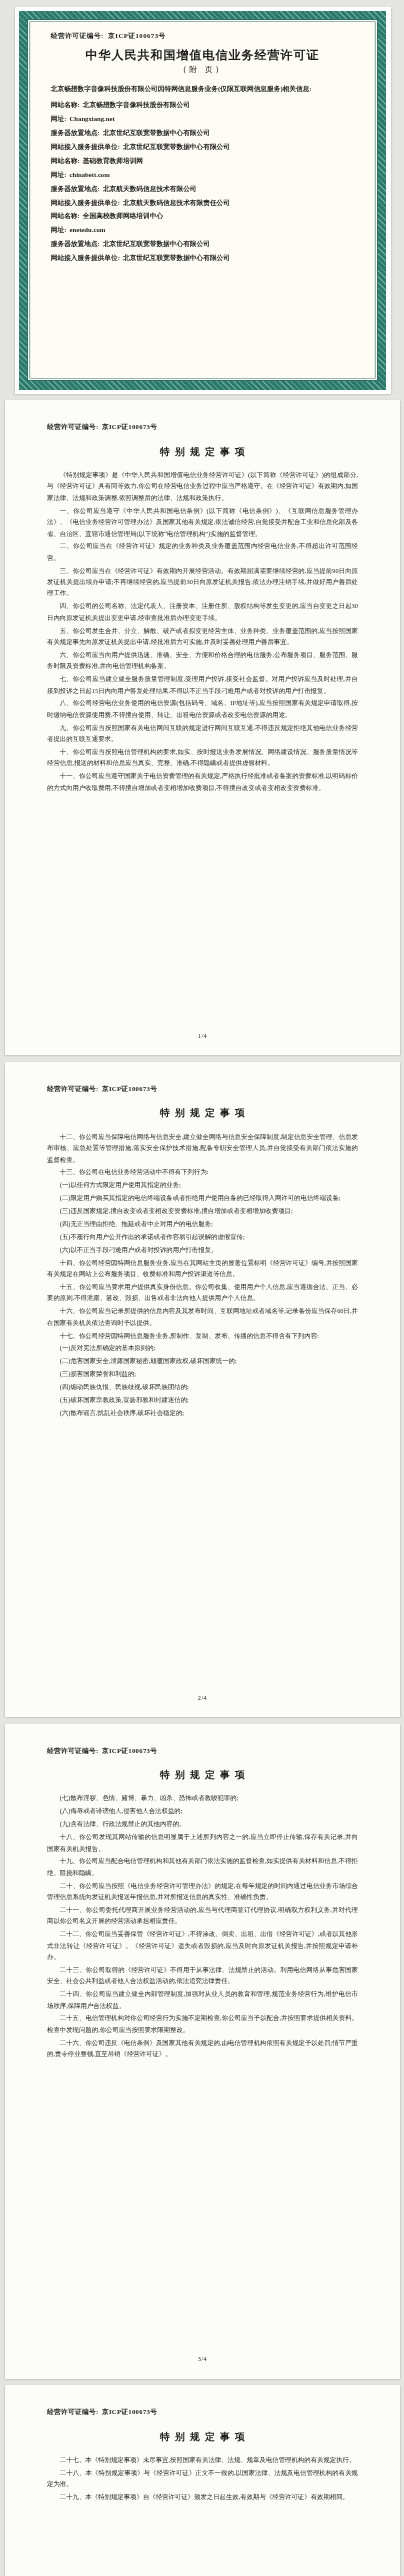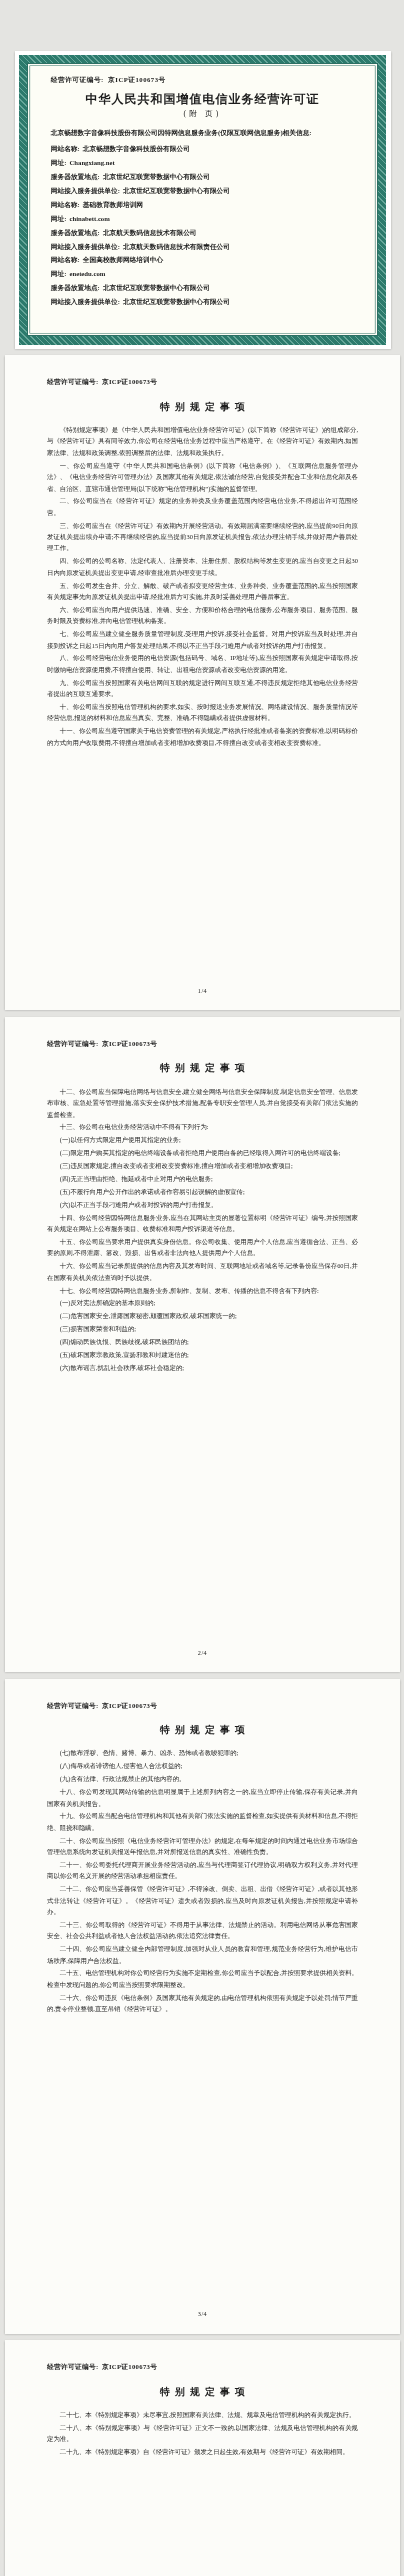--- a/index.html
+++ b/index.html
@@ -2,21 +2,21 @@
 <html style="font-size:8.2px"><head>
 <meta charset="utf-8">
 <style>
   * { margin:0; padding:0; box-sizing:border-box; }
   html,body { background:#e4e4e1; }
   body { width:405px; font-family:"Liberation Serif", serif; color:#1d1d1d; }
   .canvas { width:405px; padding:6.7px 0; display:flex; flex-direction:column; gap:6.7px; align-items:center; }
   .page { background:#fcfcf9; box-shadow:0 0.5px 2.1px rgba(0,0,0,.28); position:relative; }
 
   
-  .cert { width:376px; height:298px; padding:4.1px; background:#ffffff;margin-top:44px; }
+  .cert { width:376px; height:387px; padding:4.1px; background:#ffffff; }
   .cert-frame {
     height:100%;
     background:
       repeating-linear-gradient(45deg, #2c7a6c 0 1.5px, #67a79a 1.5px 2.6px, #2c7a6c 2.6px 4.1px);
     padding:8.2px;
   }
   .cert-inner {
     height:100%;
     background:#fdfdf6;
     border:1px solid #2c6f63;

